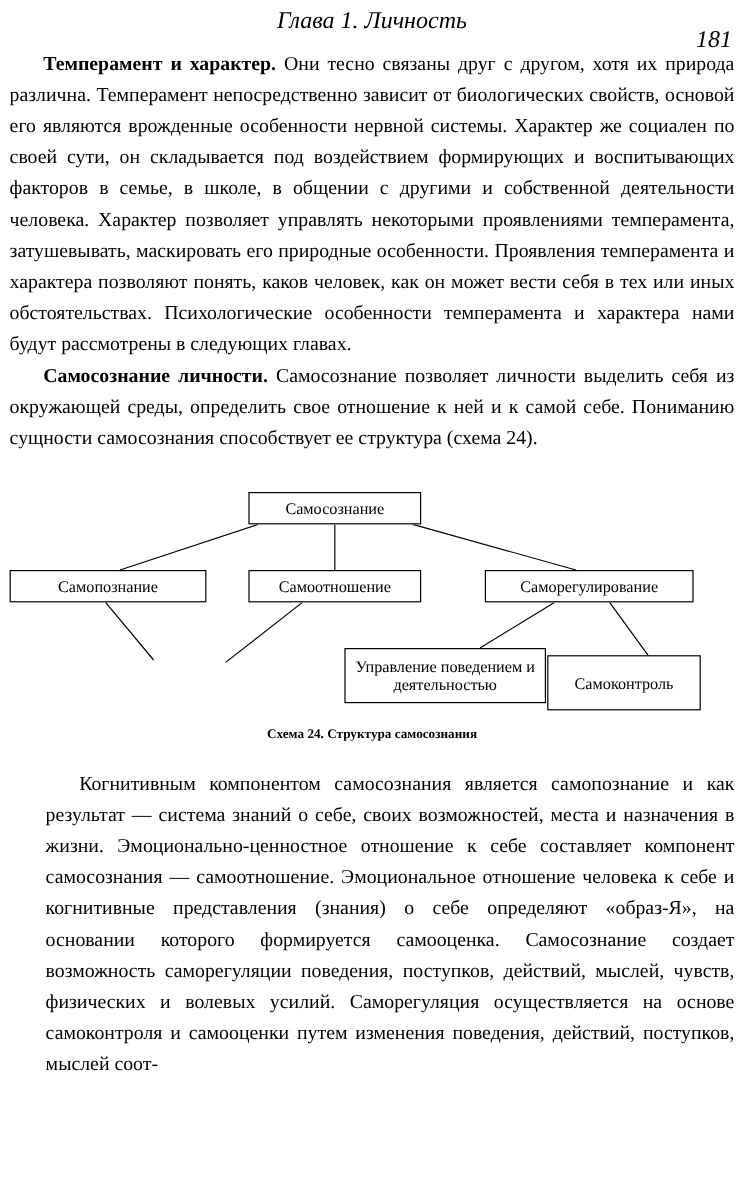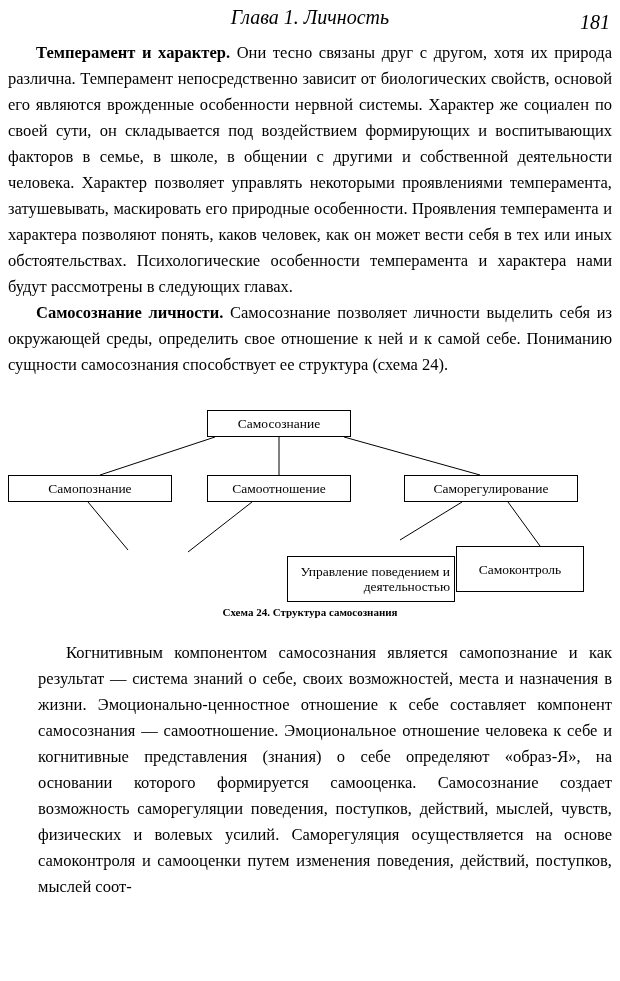--- a/index.html
+++ b/index.html
@@ -22,21 +22,21 @@
     position: relative;
     height: 22px;
     font-style: italic;
     font-size: 20px;
     text-align: center;
     margin-bottom: 12px;
   }
   .page-number {
     position: absolute;
     right: 2px;
-    top: 5px;
+    top: 16px;
     font-style: italic;
     margin-left: 20px;
   }
   .para {
     font-size: 16.5px;
     line-height: 26px;
     text-align: justify;
     text-indent: 28px;
   }
   .para b { font-weight: bold; font-family: Liberation Serif, serif; }
@@ -55,31 +55,31 @@
   }
   .node {
     position: absolute;
     border: 1px solid #000;
     background: #ffffff;
     display: flex;
     align-items: center;
     justify-content: center;
     font-size: 13.5px;
     line-height: 15px;
-    text-align: right;
+    text-align: center;
     padding: 2px 4px;
   }
   .node.ellipse { border-radius: 50%; }
 
   .n-selfawareness { left: 199px; top: 10px;  width: 144px; height: 27px; }
   .n-selfknowledge { left: 0px;   top: 75px;  width: 164px; height: 27px; }
   .n-selfattitude  { left: 199px; top: 75px;  width: 144px; height: 27px; }
   .n-selfregulation{ left: 396px; top: 75px;  width: 174px; height: 27px; }
   .n-selfesteem    { left: 55px;  top: 145px; width: 167px; height: 38px; }
-  .n-management    { left: 279px; top: 156px; width: 168px; height: 46px; }
+  .n-management    { left: 279px; top: 140px; width: 168px; height: 46px; }
   .n-selfcontrol   { left: 448px; top: 146px; width: 128px; height: 46px; }
 
   .diagram-caption {
     margin-top: 14px;
     text-align: center;
     font-weight: bold;
     font-size: 11px;
   }
   .after-diagram { margin-top: 22px; margin-left: 30px; }
 </style>

